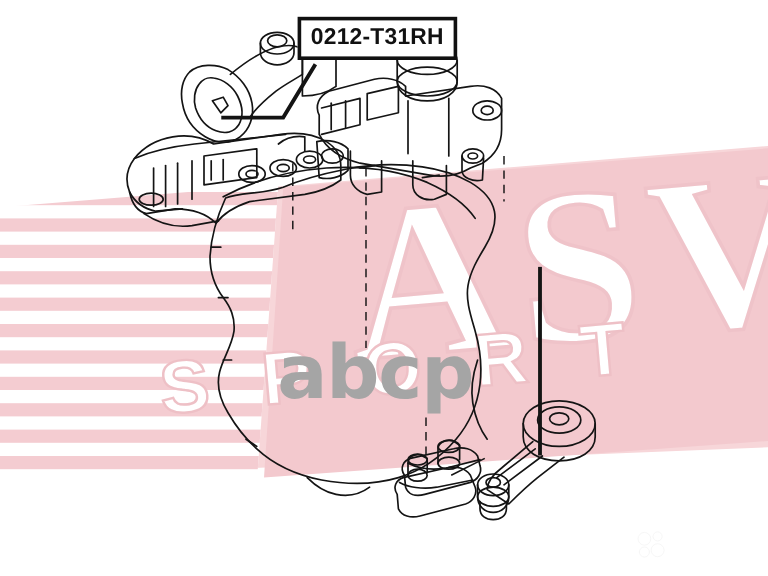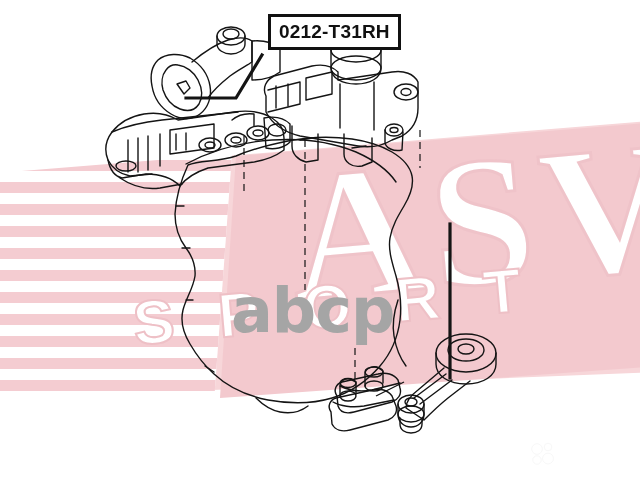--- a/index.html
+++ b/index.html
@@ -36,21 +36,20 @@
     background: #ffffff;
     border: 3px solid #111111;
     color: #111111;
     font-weight: bold;
     font-size: 19px;
     letter-spacing: .2px;
     line-height: 1;
     padding: 5px 8px 6px 8px;
     white-space: nowrap;
     font-family: "Liberation Sans", sans-serif;
-    margin-left: 20px;
   }
   #callout-rh { left: 248px; top: 14px; }
   #callout-lh { left: 381px; top: 182px; }
 
   
   #avito {
     position: absolute;
     left: 529px;
     top: 441px;
     width: 94px;

